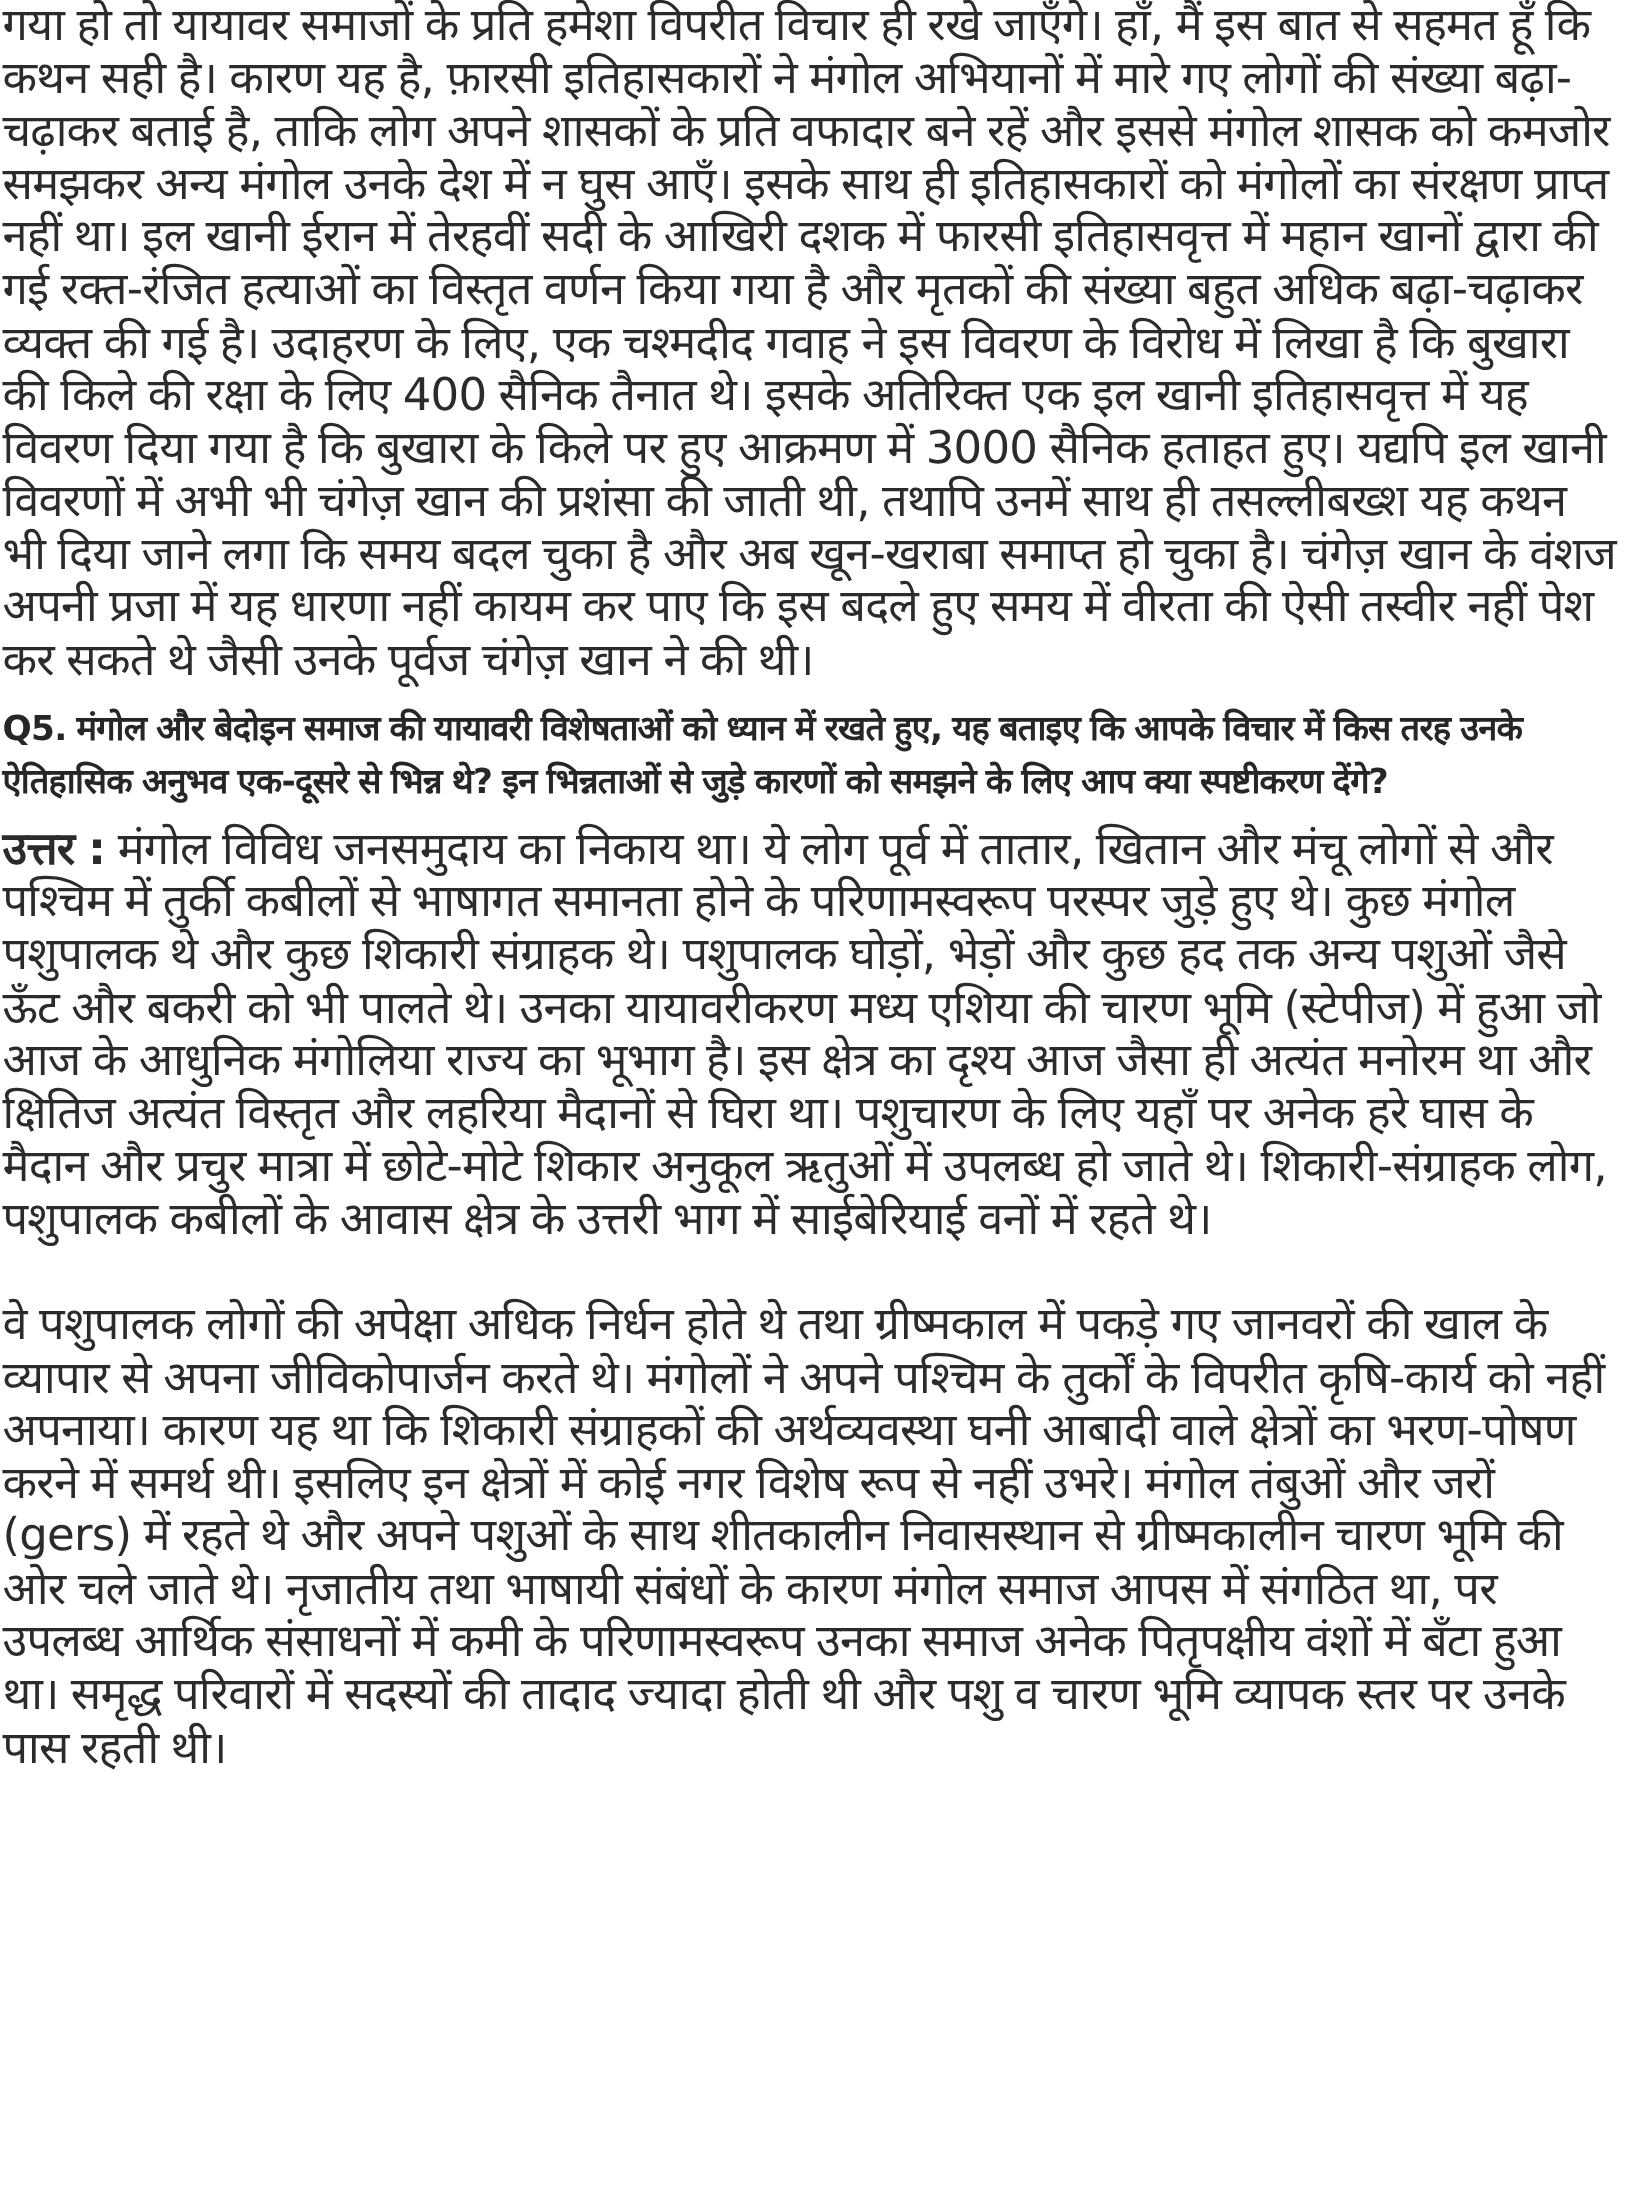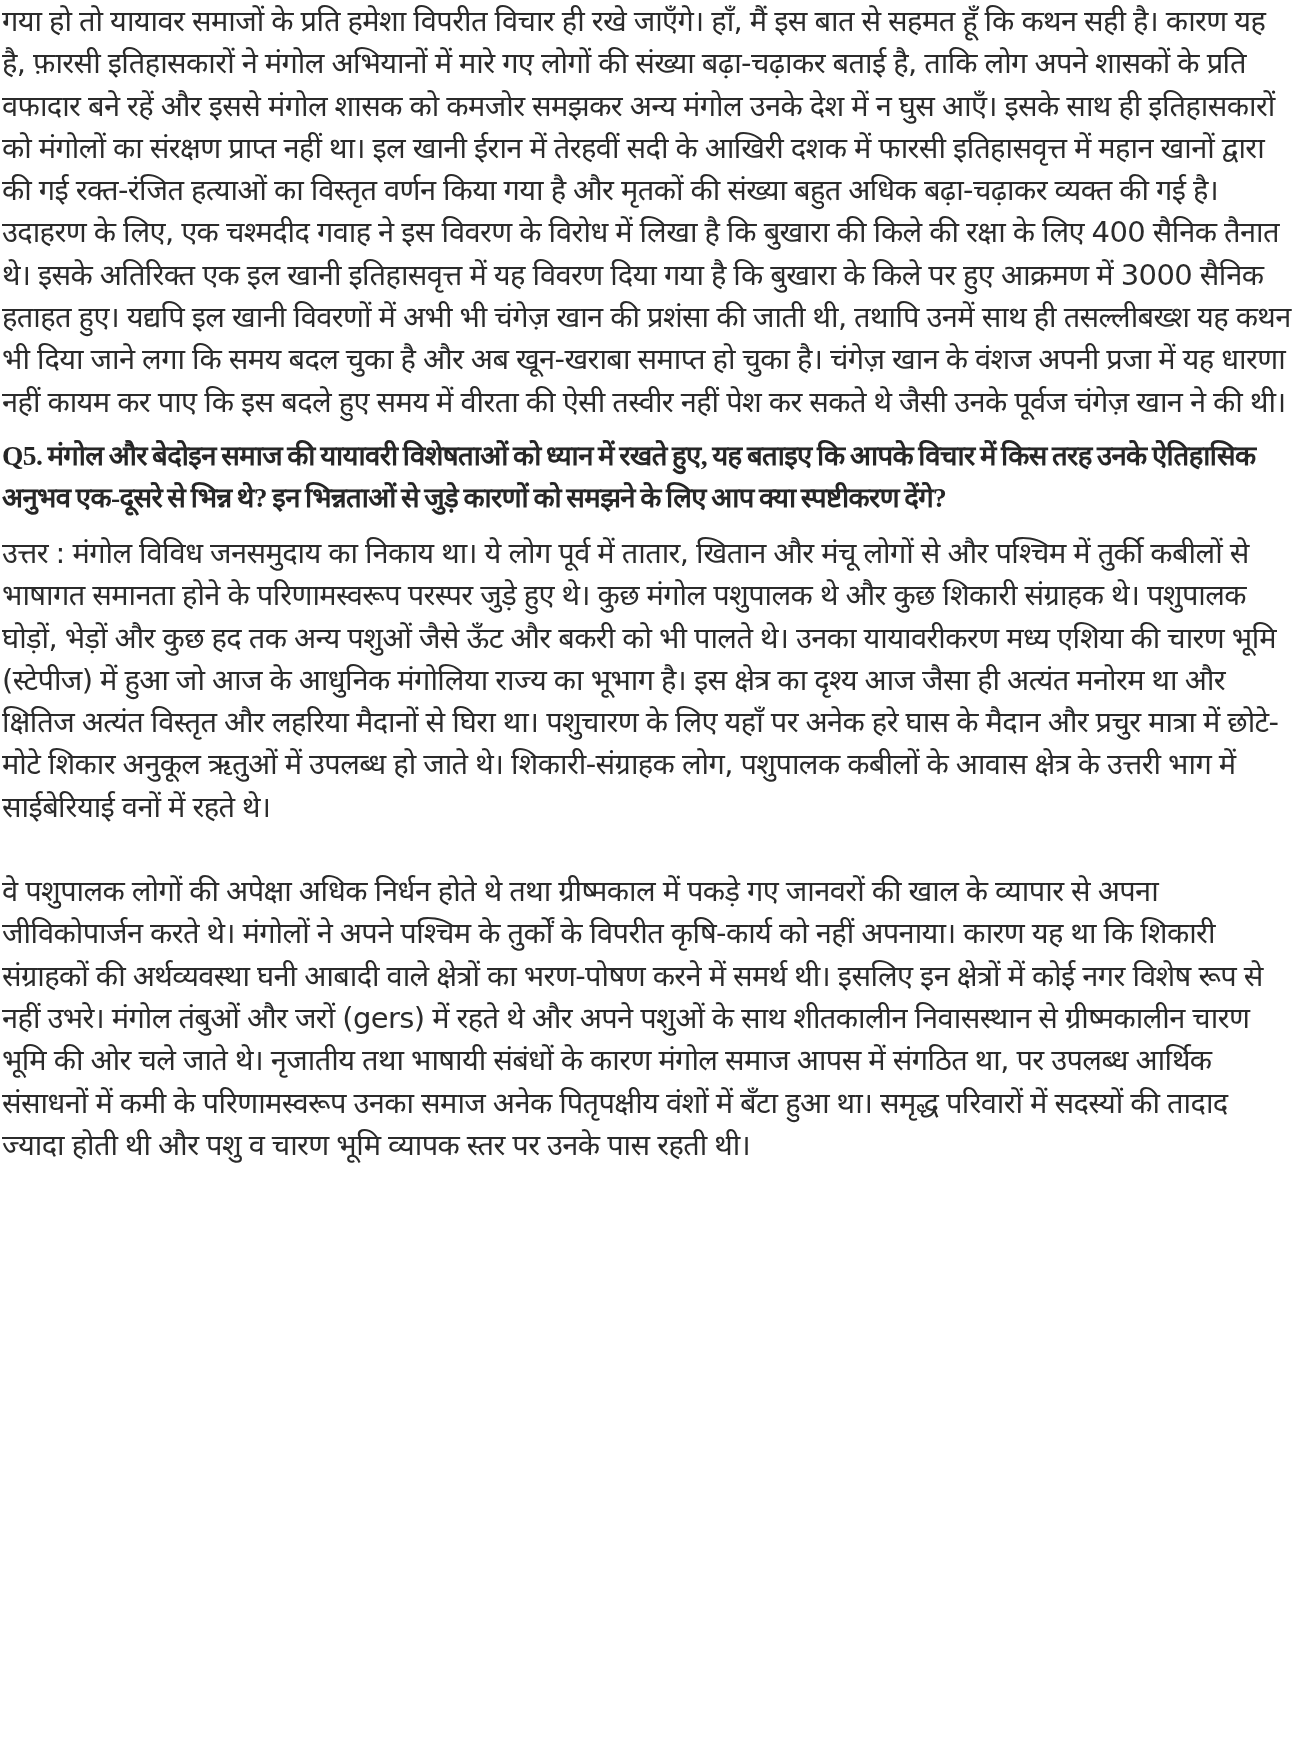--- a/index.html
+++ b/index.html
@@ -5,38 +5,37 @@
     html, body { margin: 0; padding: 0; background: #ffffff; }
     body {
       width: 1301px;
       height: 1762px;
       overflow: hidden;
       font-family: "DejaVu Sans", "Liberation Sans", sans-serif;
       color: #2b2b2b;
     }
     .page { padding: 0 6px 0 2px; }
     .para {
-      font-size: 29px;
+      font-size: 36px;
       line-height: 42.3px;
       margin: 0;
       letter-spacing: -0.6px;
       word-spacing: -1px;
     }
     .question {
       font-size: 27.5px;
       line-height: 42.5px;
       font-weight: bold;
       margin: 12px 0 0 0;
       color: #262626;
       letter-spacing: -0.6px;
       word-spacing: -1px;
-      font-family: Liberation Serif, serif;
     }
     .answer { margin-top: 12px; }
-    .answer-label { font-weight: normal; }
+    .answer-label { font-weight: bold; }
     .gap { height: 42px; }
   </style>
 </head>
 <body>
 
 <div class="page">
   <p class="para">गया हो तो यायावर समाजों के प्रति हमेशा विपरीत विचार ही रखे जाएँगे। हाँ, मैं इस बात से सहमत हूँ कि कथन सही है। कारण यह है, फ़ारसी इतिहासकारों ने मंगोल अभियानों में मारे गए लोगों की संख्या बढ़ा-चढ़ाकर बताई है, ताकि लोग अपने शासकों के प्रति वफादार बने रहें और इससे मंगोल शासक को कमजोर समझकर अन्य मंगोल उनके देश में न घुस आएँ। इसके साथ ही इतिहासकारों को मंगोलों का संरक्षण प्राप्त नहीं था। इल खानी ईरान में तेरहवीं सदी के आखिरी दशक में फारसी इतिहासवृत्त में महान खानों द्वारा की गई रक्त-रंजित हत्याओं का विस्तृत वर्णन किया गया है और मृतकों की संख्या बहुत अधिक बढ़ा-चढ़ाकर व्यक्त की गई है। उदाहरण के लिए, एक चश्मदीद गवाह ने इस विवरण के विरोध में लिखा है कि बुखारा की किले की रक्षा के लिए 400 सैनिक तैनात थे। इसके अतिरिक्त एक इल खानी इतिहासवृत्त में यह विवरण दिया गया है कि बुखारा के किले पर हुए आक्रमण में 3000 सैनिक हताहत हुए। यद्यपि इल खानी विवरणों में अभी भी चंगेज़ खान की प्रशंसा की जाती थी, तथापि उनमें साथ ही तसल्लीबख्श यह कथन भी दिया जाने लगा कि समय बदल चुका है और अब खून-खराबा समाप्त हो चुका है। चंगेज़ खान के वंशज अपनी प्रजा में यह धारणा नहीं कायम कर पाए कि इस बदले हुए समय में वीरता की ऐसी तस्वीर नहीं पेश कर सकते थे जैसी उनके पूर्वज चंगेज़ खान ने की थी।</p>
 
   <p class="question">
     <span>Q5.</span>

